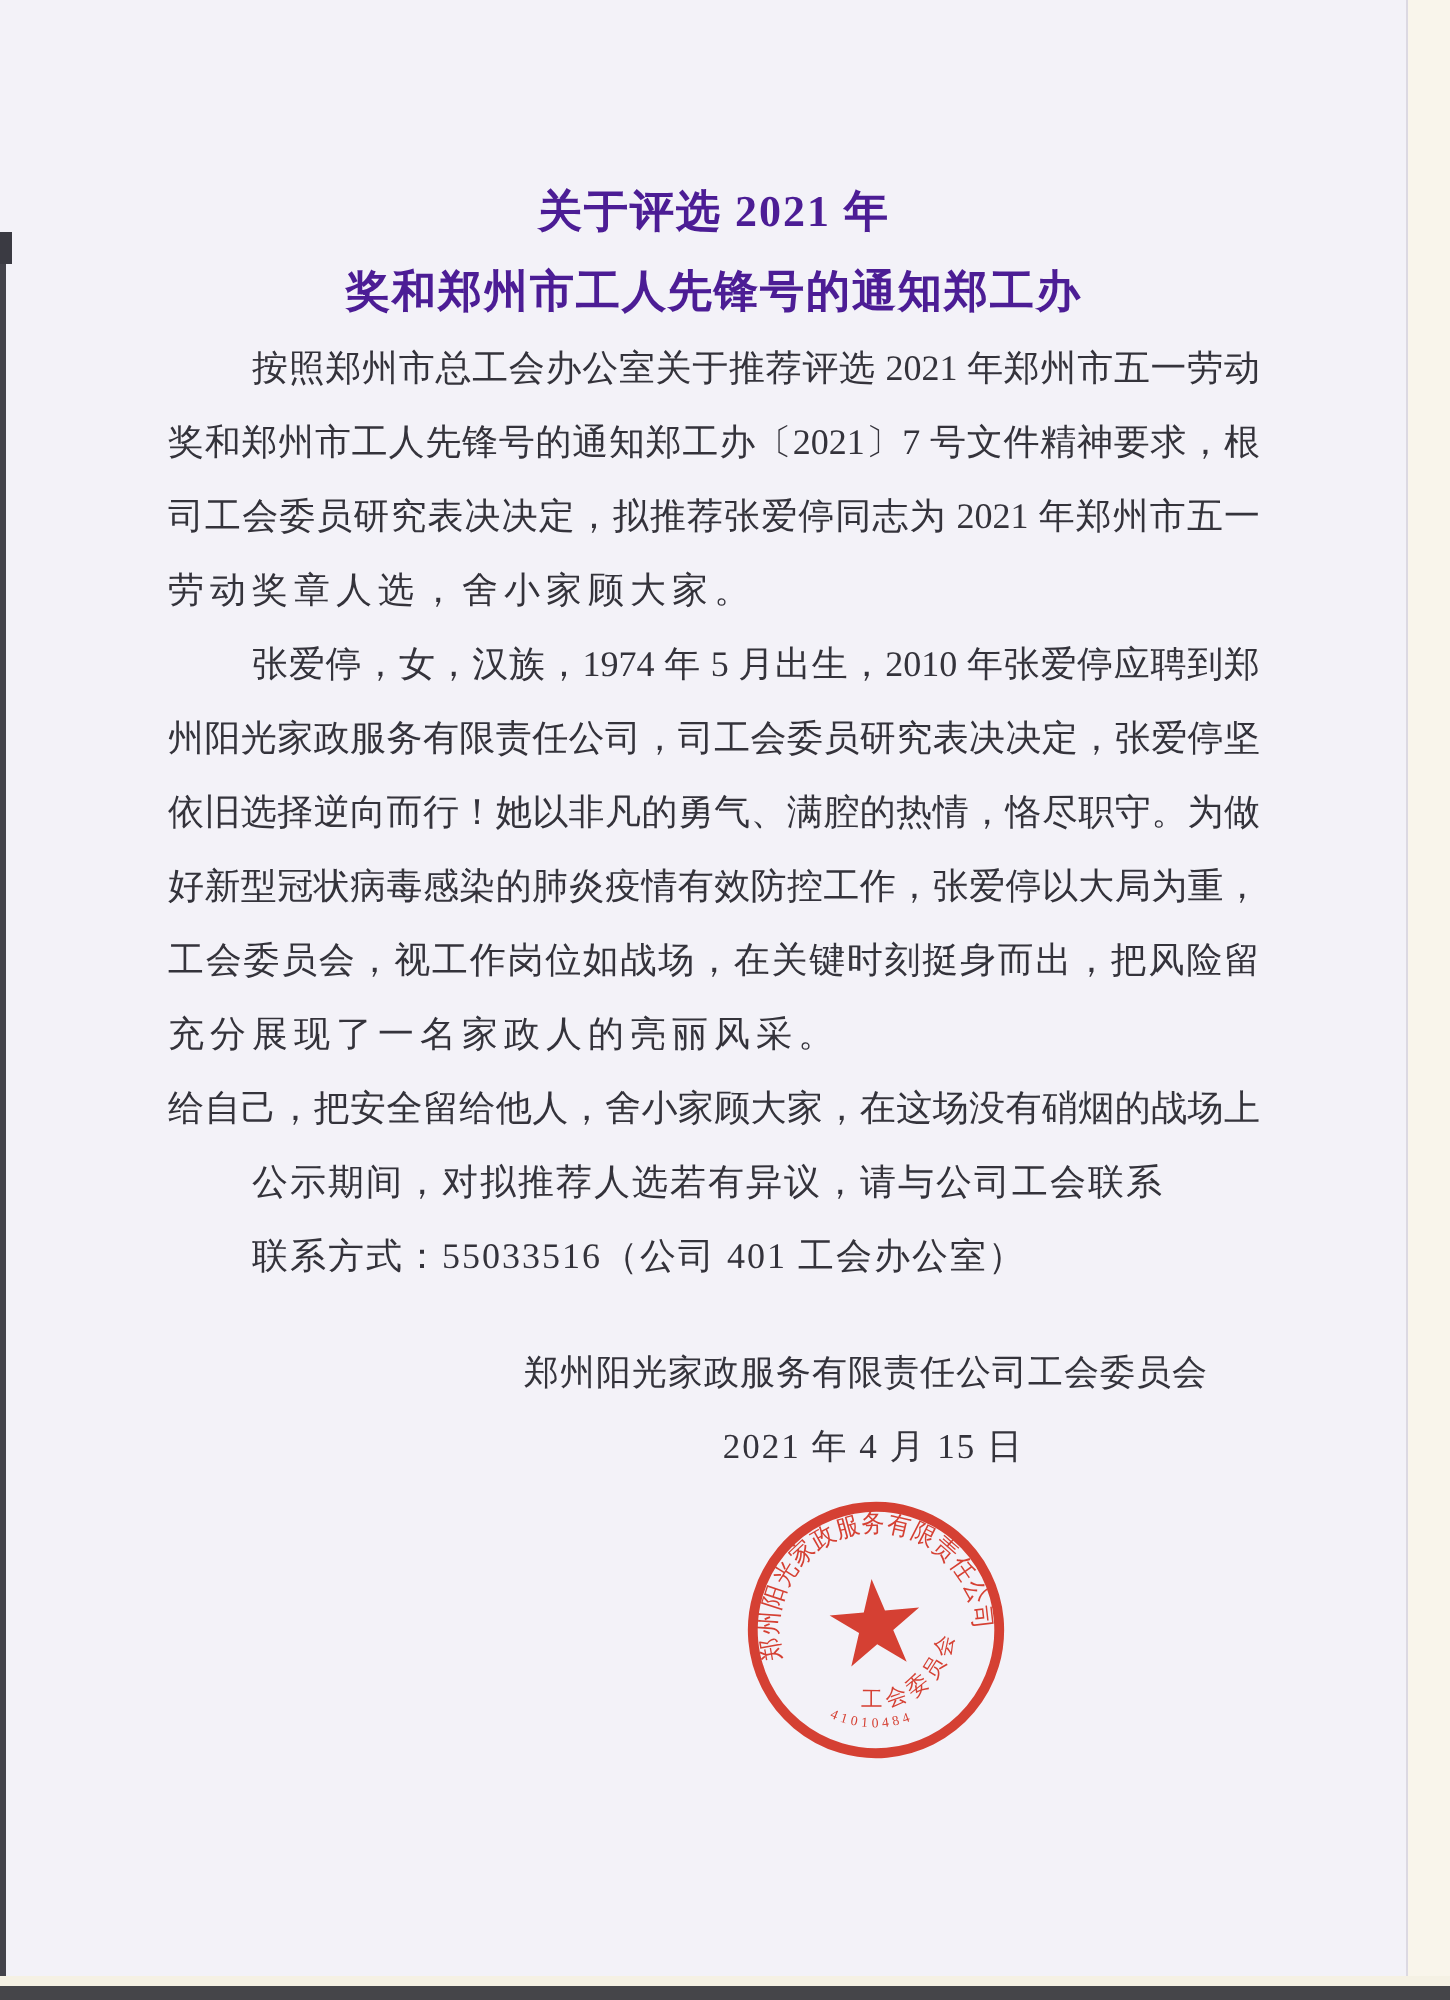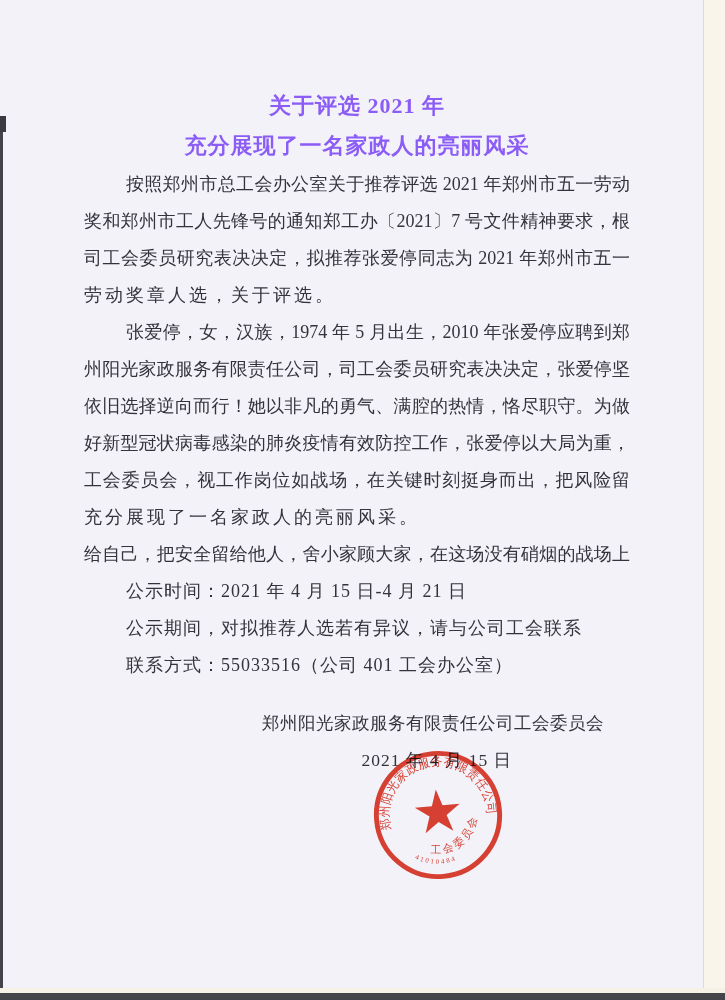--- a/index.html
+++ b/index.html
@@ -5,21 +5,21 @@
 <style>
   html,body{margin:0;padding:0;}
   body{
     width:725px;height:1000px;position:relative;overflow:hidden;
     background:#f3f2f8;
     font-family:"Liberation Serif","DejaVu Serif",serif;
     color:#34333b;
   }
   .content{position:absolute;left:84px;top:0;width:546px;}
   .title{margin-top:86px;text-align:center;font-weight:bold;font-size:22px;
-         line-height:40px;letter-spacing:1px;color:#8b5cf6;}
+         line-height:40px;letter-spacing:1px;color:#4c1d95;}
   .bodytext{font-size:18px;line-height:37px;}
   .ln{height:37px;overflow:hidden;}
   .jl{text-align:justify;text-align-last:justify;}
   .ind{text-indent:42px;}
   .pl{letter-spacing:3px;}
   .info{letter-spacing:1px;}
   .sig{margin-top:21px;font-size:17.5px;line-height:37px;text-align:right;
        padding-right:26px;letter-spacing:0.5px;}
   .dat{font-size:17.5px;line-height:37px;text-align:right;
        padding-right:118px;letter-spacing:1px;}
@@ -38,36 +38,35 @@
 </style>
 </head>
 <body>
 
 <div class="strip-right"></div>
 
 <div class="content">
 
   <div class="title">
     <div>关于评选 2021 年</div>
-    <div>充分展现了一名家政人的亮丽风采</div>
+    <div>奖和郑州市工人先锋号的通知郑工办</div>
   </div>
 
   <div class="bodytext">
     <div class="ln jl ind">按照郑州市总工会办公室关于推荐评选 2021 年郑州市五一劳动</div>
     <div class="ln jl">奖和郑州市工人先锋号的通知郑工办〔2021〕7 号文件精神要求，根</div>
     <div class="ln jl">司工会委员研究表决决定，拟推荐张爱停同志为 2021 年郑州市五一</div>
-    <div class="ln pl">劳动奖章人选，关于评选。</div>
+    <div class="ln pl">劳动奖章人选，舍小家顾大家。</div>
     <div class="ln jl ind">张爱停，女，汉族，1974 年 5 月出生，2010 年张爱停应聘到郑</div>
     <div class="ln jl">州阳光家政服务有限责任公司，司工会委员研究表决决定，张爱停坚守</div>
     <div class="ln jl">依旧选择逆向而行！她以非凡的勇气、满腔的热情，恪尽职守。为做</div>
     <div class="ln jl">好新型冠状病毒感染的肺炎疫情有效防控工作，张爱停以大局为重，</div>
     <div class="ln jl">工会委员会，视工作岗位如战场，在关键时刻挺身而出，把风险留</div>
     <div class="ln pl">充分展现了一名家政人的亮丽风采。</div>
     <div class="ln jl">给自己，把安全留给他人，舍小家顾大家，在这场没有硝烟的战场上</div>
-    <div class="ln info ind">公示时间：2021 年 4 月 15 日-4 月 21 日</div>
     <div class="ln info ind">公示期间，对拟推荐人选若有异议，请与公司工会联系</div>
     <div class="ln info ind">联系方式：55033516（公司 401 工会办公室）</div>
   </div>
 
   <div class="sig">郑州阳光家政服务有限责任公司工会委员会</div>
   <div class="dat">2021 年 4 月 15 日</div>
 
 </div>
 
 <svg class="seal" viewBox="0 0 140 140">

